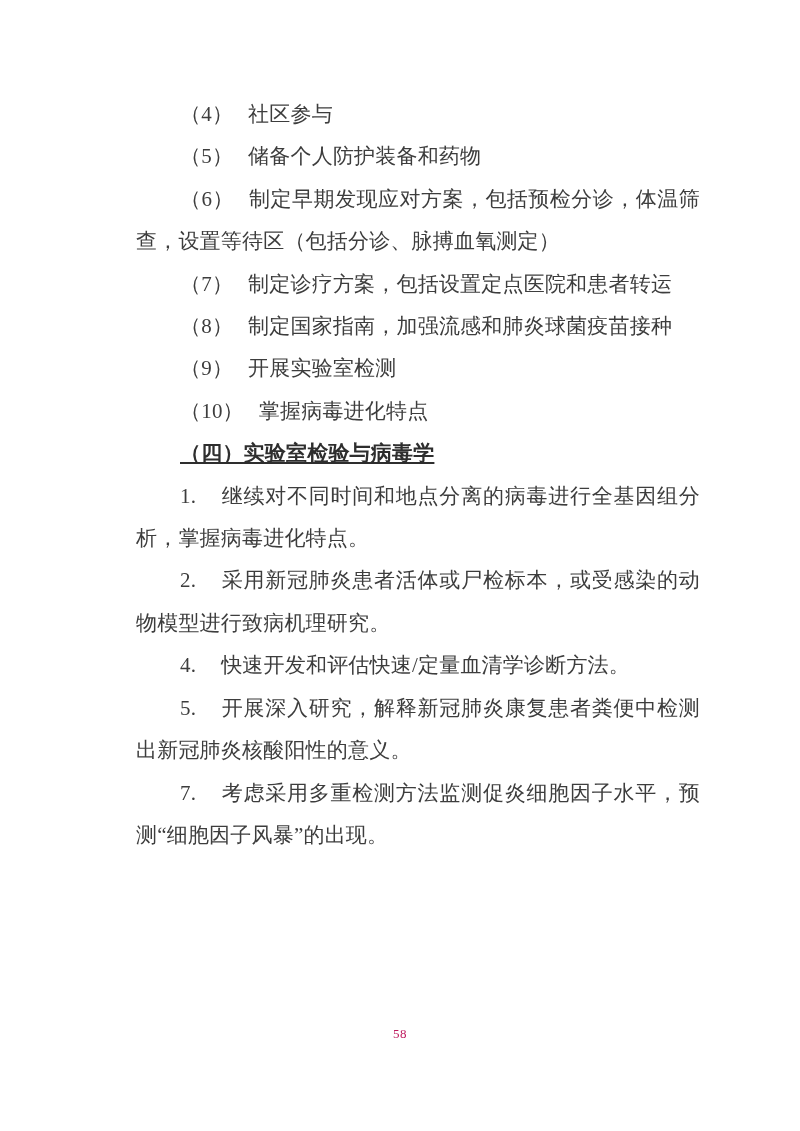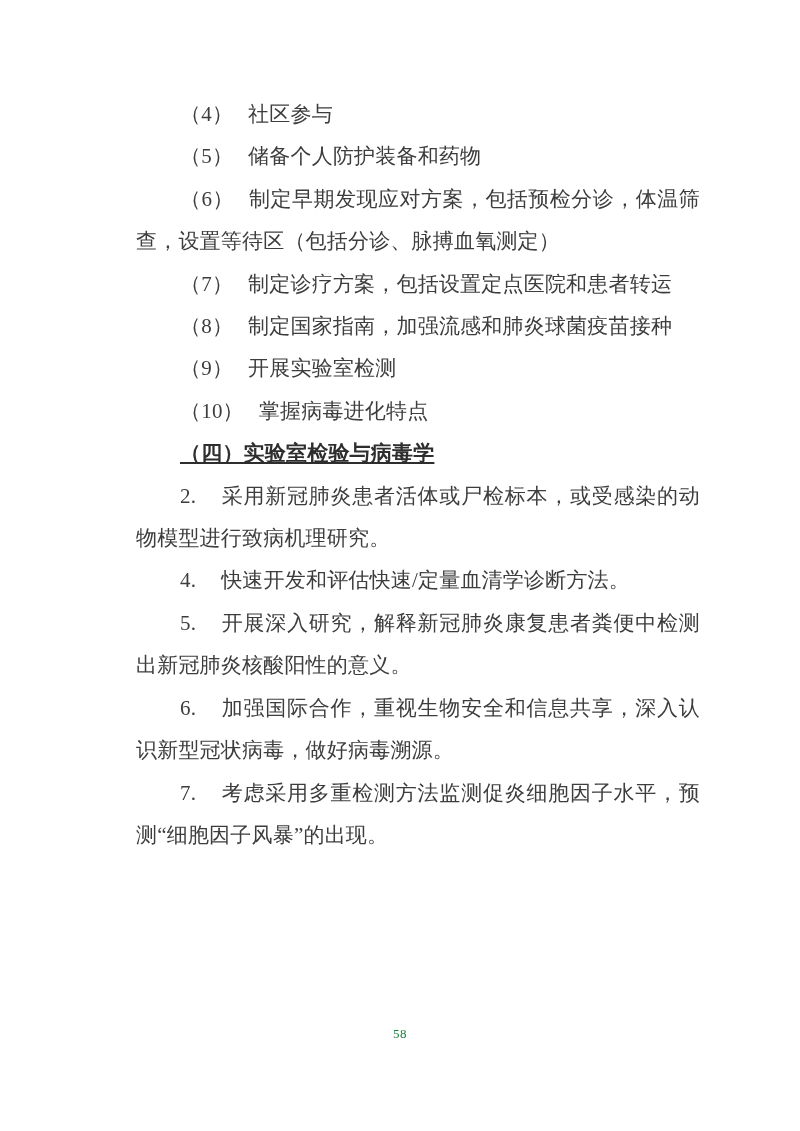--- a/index.html
+++ b/index.html
@@ -43,37 +43,37 @@
   .num.arabic {
     margin-right: 25px;
   }
   .page-number {
     position: absolute;
     top: 1026px;
     left: 0;
     width: 800px;
     text-align: center;
     font-size: 13px;
-    color: #15803d;
+    color: #be185d;
     letter-spacing: 0.5px;
   }
 </style>
 </head>
 <body>
 
 <div class="page">
   <div class="content" id="content">
       <p class="para item"><span class="num paren">（4）</span><span>社区参与</span></p>
       <p class="para item"><span class="num paren">（5）</span><span>储备个人防护装备和药物</span></p>
       <p class="para item"><span class="num paren">（6）</span><span>制定早期发现应对方案，包括预检分诊，体温筛查，设置等待区（包括分诊、脉搏血氧测定）</span></p>
       <p class="para item"><span class="num paren">（7）</span><span>制定诊疗方案，包括设置定点医院和患者转运</span></p>
       <p class="para item"><span class="num paren">（8）</span><span>制定国家指南，加强流感和肺炎球菌疫苗接种</span></p>
       <p class="para item"><span class="num paren">（9）</span><span>开展实验室检测</span></p>
       <p class="para item"><span class="num paren">（10）</span><span>掌握病毒进化特点</span></p>
       <p class="para heading">（四）实验室检验与病毒学</p>
+      <p class="para item"><span class="num arabic">1.</span><span>继续对不同时间和地点分离的病毒进行全基因组分析，掌握病毒进化特点。</span></p>
       <p class="para item"><span class="num arabic">2.</span><span>采用新冠肺炎患者活体或尸检标本，或受感染的动物模型进行致病机理研究。</span></p>
       <p class="para item"><span class="num arabic">4.</span><span>快速开发和评估快速/定量血清学诊断方法。</span></p>
       <p class="para item"><span class="num arabic">5.</span><span>开展深入研究，解释新冠肺炎康复患者粪便中检测出新冠肺炎核酸阳性的意义。</span></p>
-      <p class="para item"><span class="num arabic">6.</span><span>加强国际合作，重视生物安全和信息共享，深入认识新型冠状病毒，做好病毒溯源。</span></p>
       <p class="para item"><span class="num arabic">7.</span><span>考虑采用多重检测方法监测促炎细胞因子水平，预测“细胞因子风暴”的出现。</span></p>
     </div>
   <div class="page-number">58</div>
 </div>
 
 </body></html>

